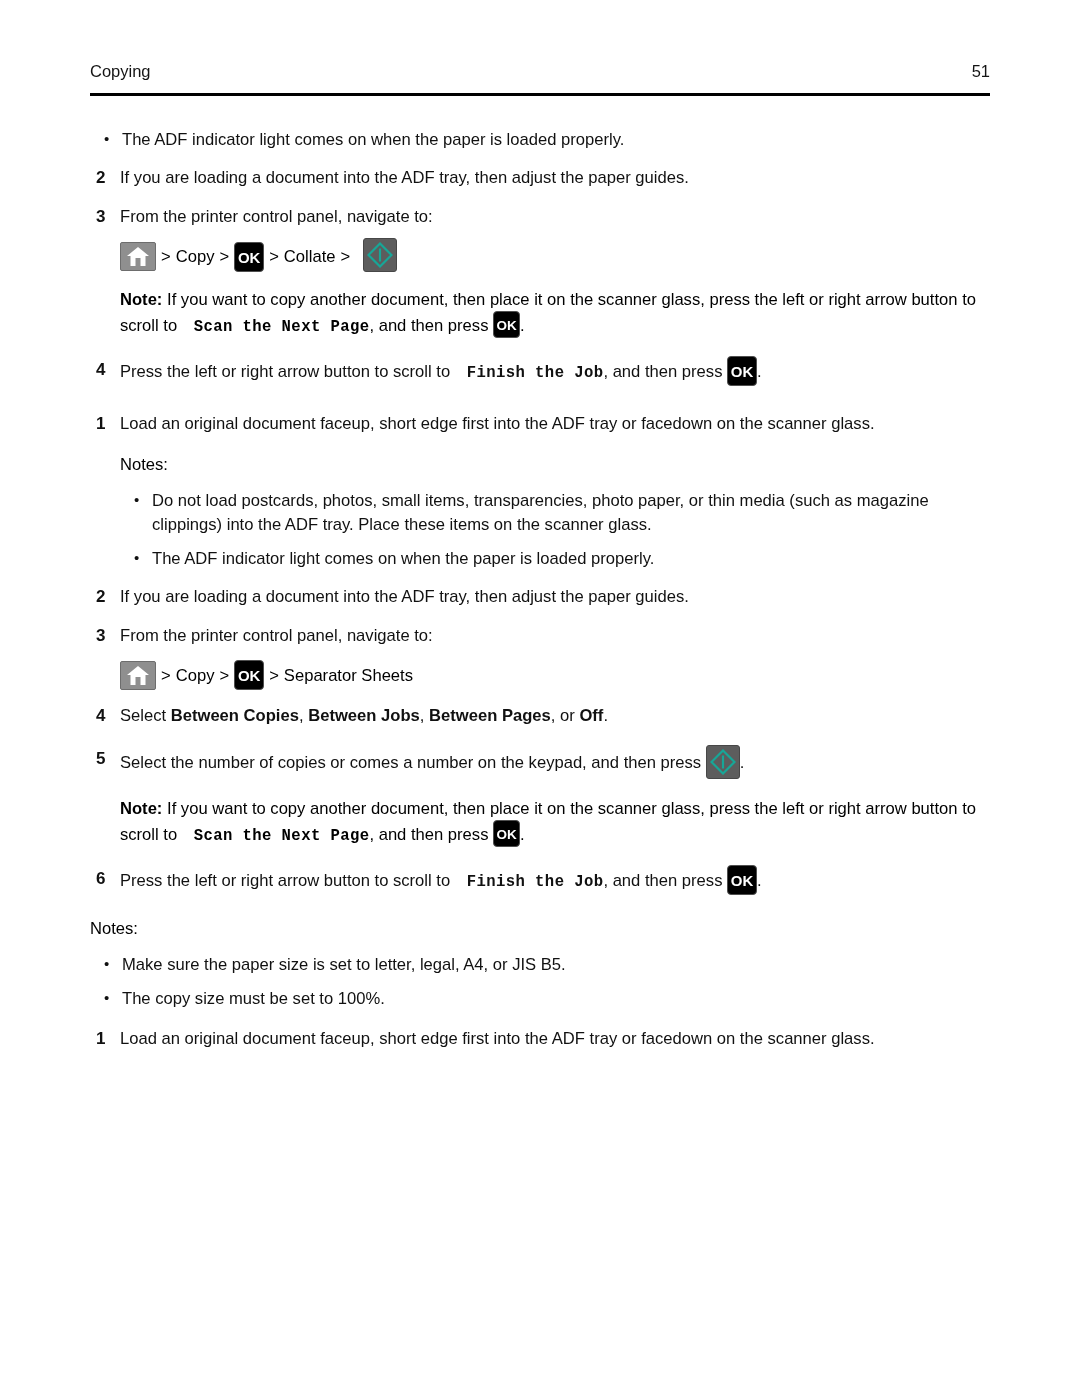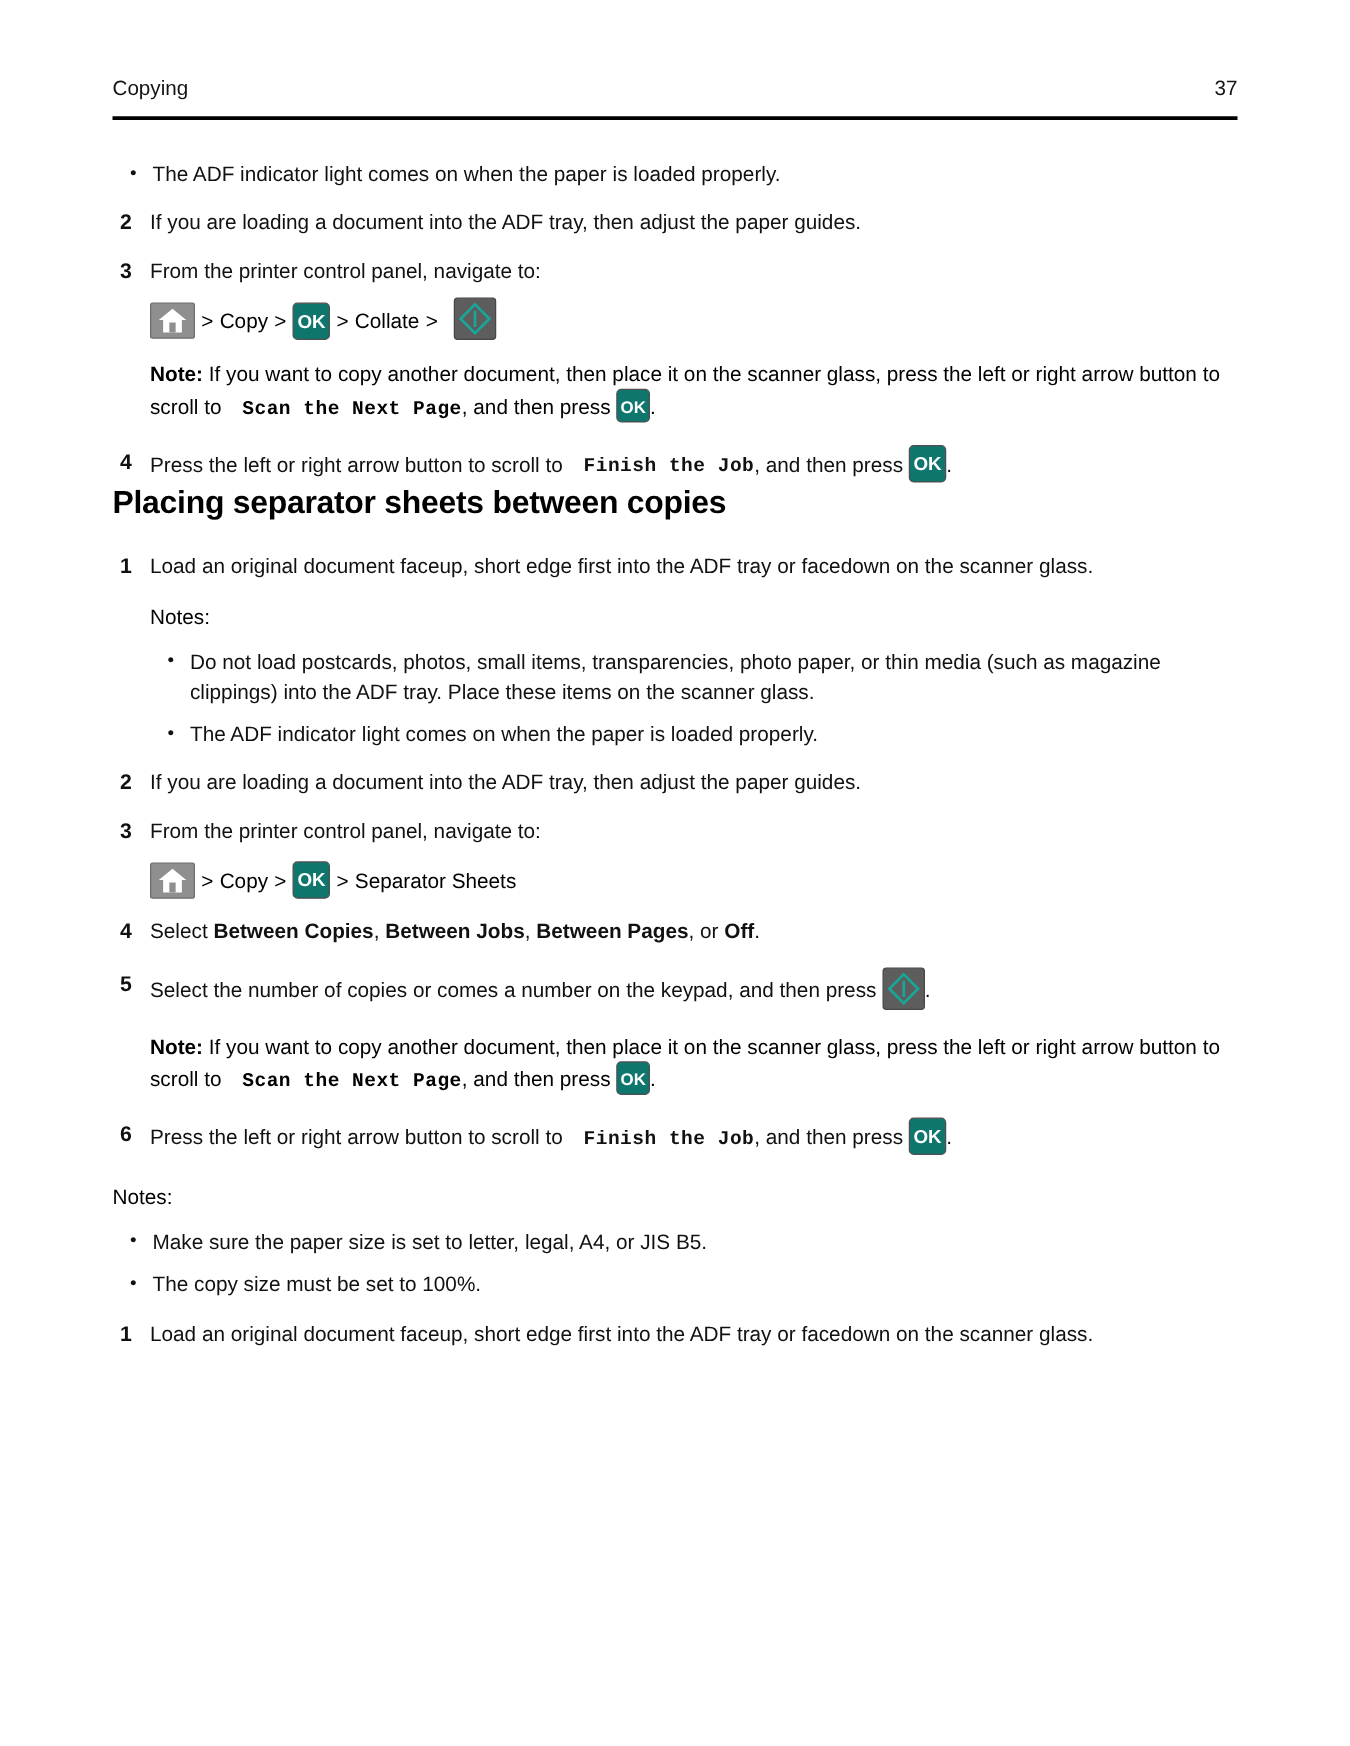--- a/index.html
+++ b/index.html
@@ -139,21 +139,21 @@
     position: relative;
     vertical-align: middle;
     flex: 0 0 auto;
   }
   .btn-home svg { position: absolute; left: 5px; top: 3px; }
 
   .btn-ok {
     display: inline-block;
     width: 30px;
     height: 30px;
-    background: #0f766e;
+    background: #000000;
     border: 1px solid #4f4f4f;
     border-radius: 4px;
     color: #ffffff;
     font-family: "Liberation Sans", sans-serif;
     font-weight: bold;
     font-size: 15px;
     line-height: 30px;
     text-align: center;
     vertical-align: middle;
     flex: 0 0 auto;
@@ -187,21 +187,21 @@
     top: -2px;
   }
 </style>
 </head>
 <body>
 
 <div class="page">
 
   <div class="header">
     <span>Copying</span>
-    <span>37</span>
+    <span>51</span>
   </div>
   <div class="header-rule"></div>
 
   <div class="content">
 
     <div class="row bullet" style="margin-top:0;">
       <span class="bullet-dot">•</span>
       <span class="bullet-body">The ADF indicator light comes on when the paper is loaded properly.</span>
     </div>
 
@@ -252,21 +252,20 @@
       <span class="step-num">4</span>
       <span class="step-body">
         <span>Press the left or right arrow button to scroll to</span>
         <span class="mono">Finish the Job</span><span>, and then press</span>
         <span class="inline-btn-wrap">
           <span class="btn-ok">OK</span>
         </span><span>.</span>
       </span>
     </div>
 
-    <h2 class="section-title sec-gap-top">Placing separator sheets between copies</h2>
 
     <div class="row step sec-gap-bot">
       <span class="step-num">1</span>
       <span class="step-body">Load an original document faceup, short edge first into the ADF tray or facedown on the scanner glass.</span>
     </div>
 
     <div class="indent notes-label">Notes:</div>
 
     <div class="row bullet indent" style="margin-top:14px;">
       <span class="bullet-dot">•</span>

